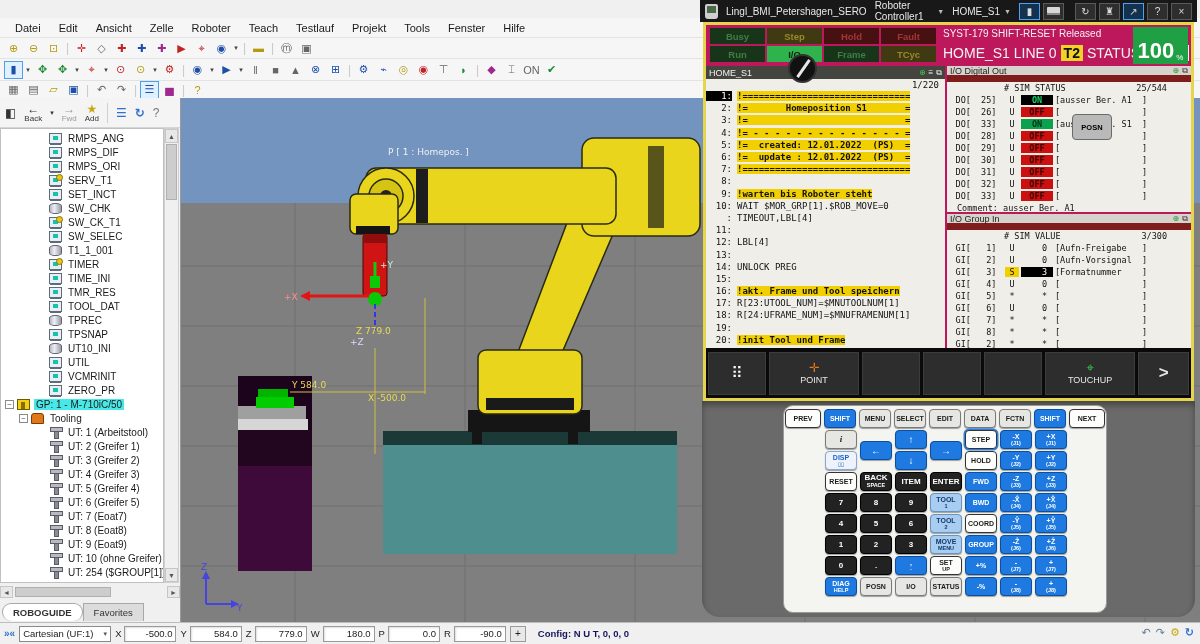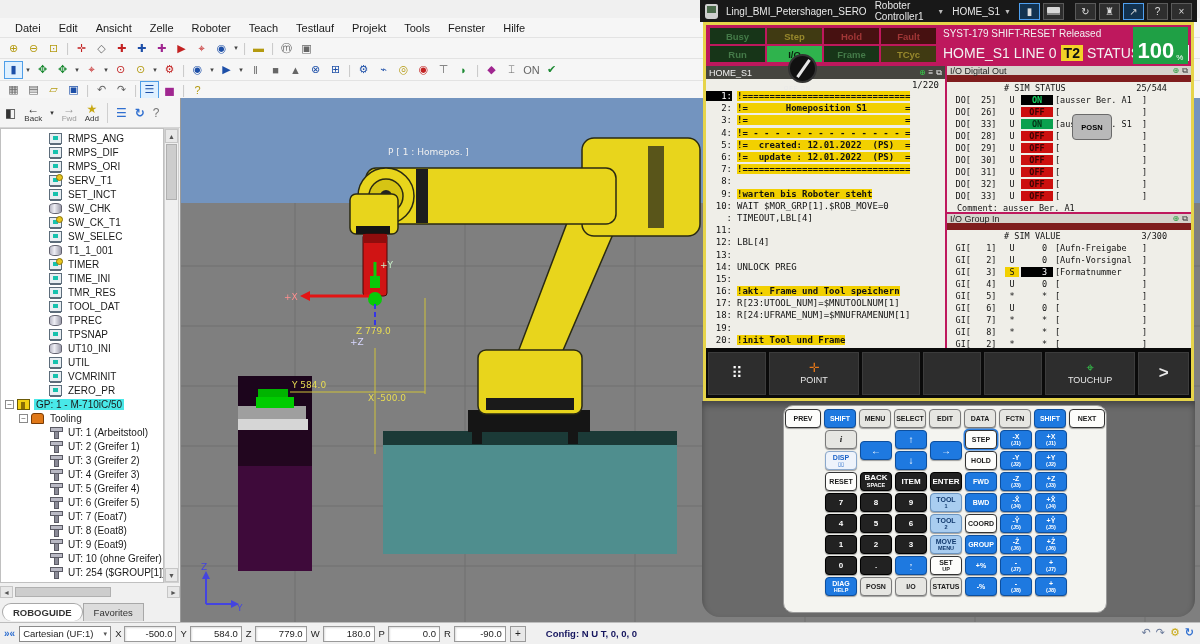--- a/index.html
+++ b/index.html
@@ -68,21 +68,21 @@
 
   
   #statusbar{left:0;top:622px;width:1200px;height:22px;background:#f0f0f0;border-top:1px solid #bdbdbd;
     display:flex;align-items:center;gap:4px;padding:0 4px;font-size:9.5px;color:#222;}
   .sb-ico{color:#2f6fd0;font-weight:bold;font-size:10px;}
   #frame-select{width:92px;height:16px;border:1px solid #8a8a8a;background:#fff;display:flex;align-items:center;justify-content:space-between;padding:0 3px;font-size:9.5px;}
   .sb-field{display:flex;align-items:center;gap:3px;}
   .sb-box{width:52px;height:16px;border:1px solid #9a9a9a;background:#fff;box-shadow:inset 1px 1px 2px #ddd;
     text-align:right;padding:1px 3px;font-size:9.5px;}
   #plus-btn{width:16px;height:16px;border:1px solid #9a9a9a;background:#e8e8e8;text-align:center;line-height:14px;font-size:10px;}
-  #config-text{font-weight:bold;color:#15155e;margin-left:16px;}
+  #config-text{font-weight:bold;color:#15155e;margin-left:8px;}
   #sb-right{position:absolute;right:6px;top:3px;display:flex;gap:5px;font-size:11px;}
 
   
   #pendant{left:700px;top:0;width:497px;height:618px;z-index:50;}
   #p-title{left:0;top:0;width:497px;height:22px;background:#181818;display:flex;align-items:center;gap:8px;
     padding:0 5px;font-size:10px;color:#e8e8e8;}
   #p-title .tpico{width:13px;height:15px;background:#cfcfcf;border-radius:2px 2px 3px 3px;position:relative;flex:none;}
   #p-title .tpico::after{content:"";position:absolute;inset:2px 2px 6px 2px;background:#4a6a4a;}
   .ddl{display:flex;align-items:center;gap:4px;}
   .ddl .car{font-size:7px;color:#bbb;}

